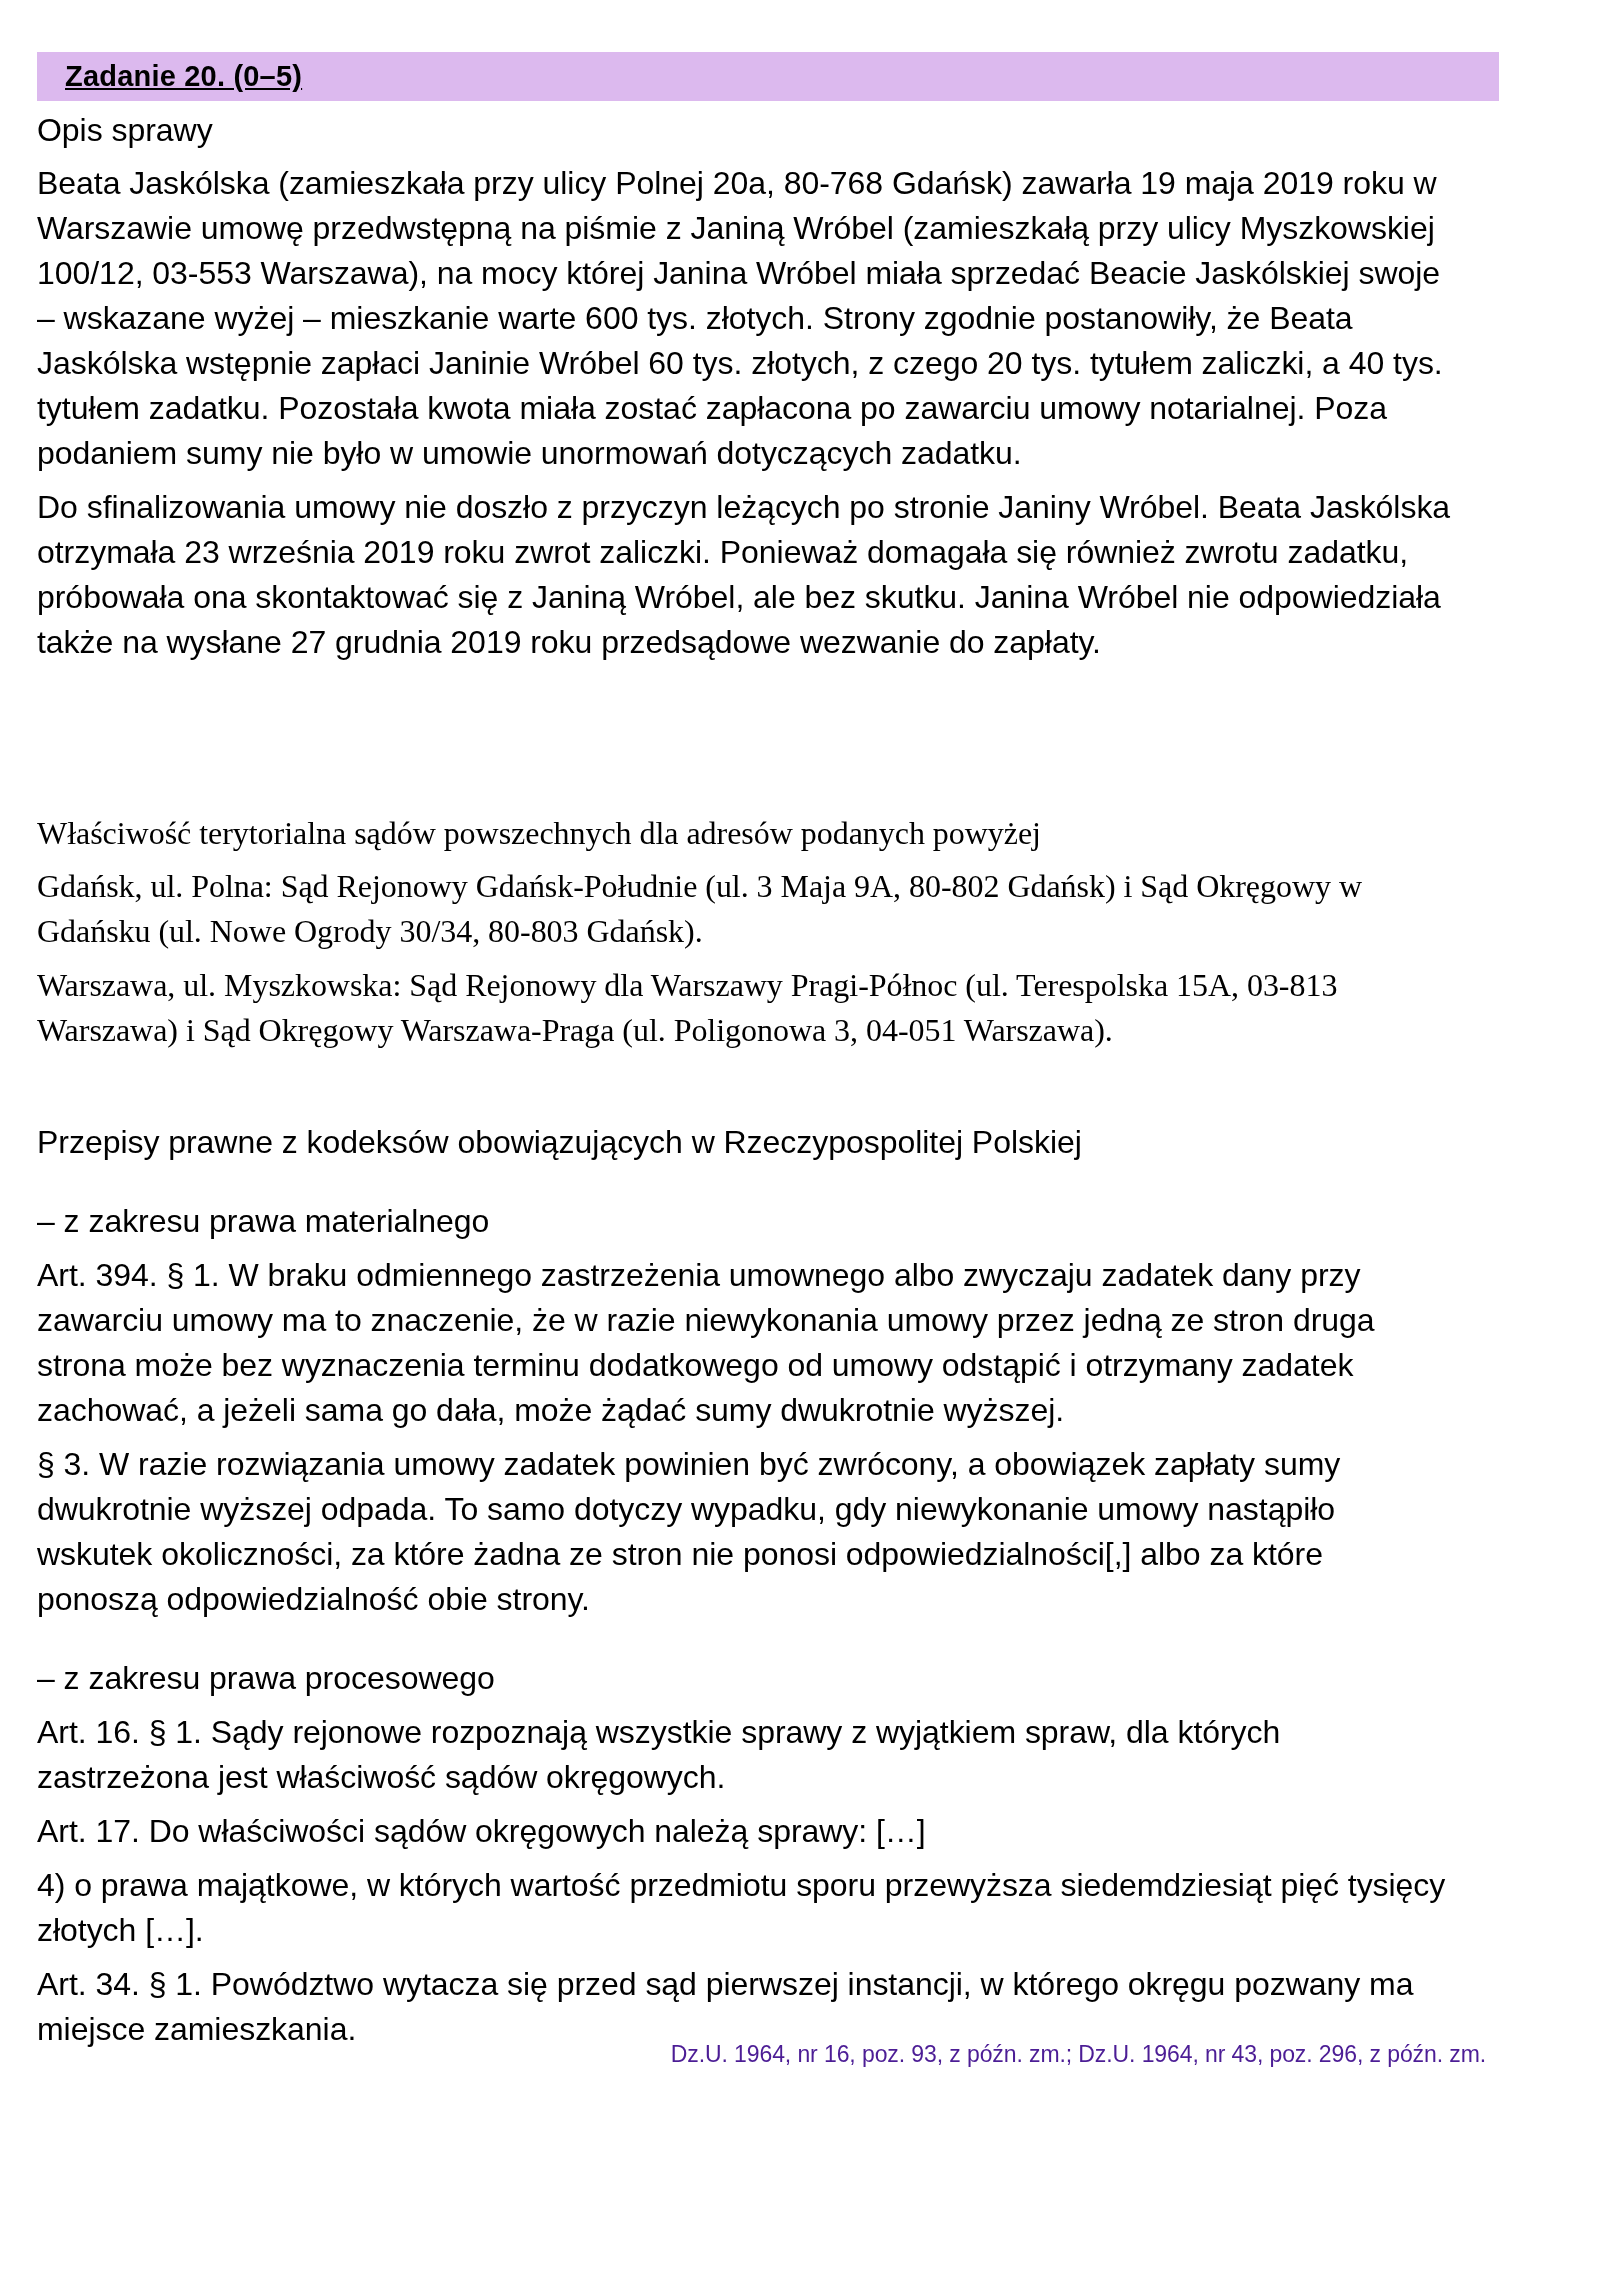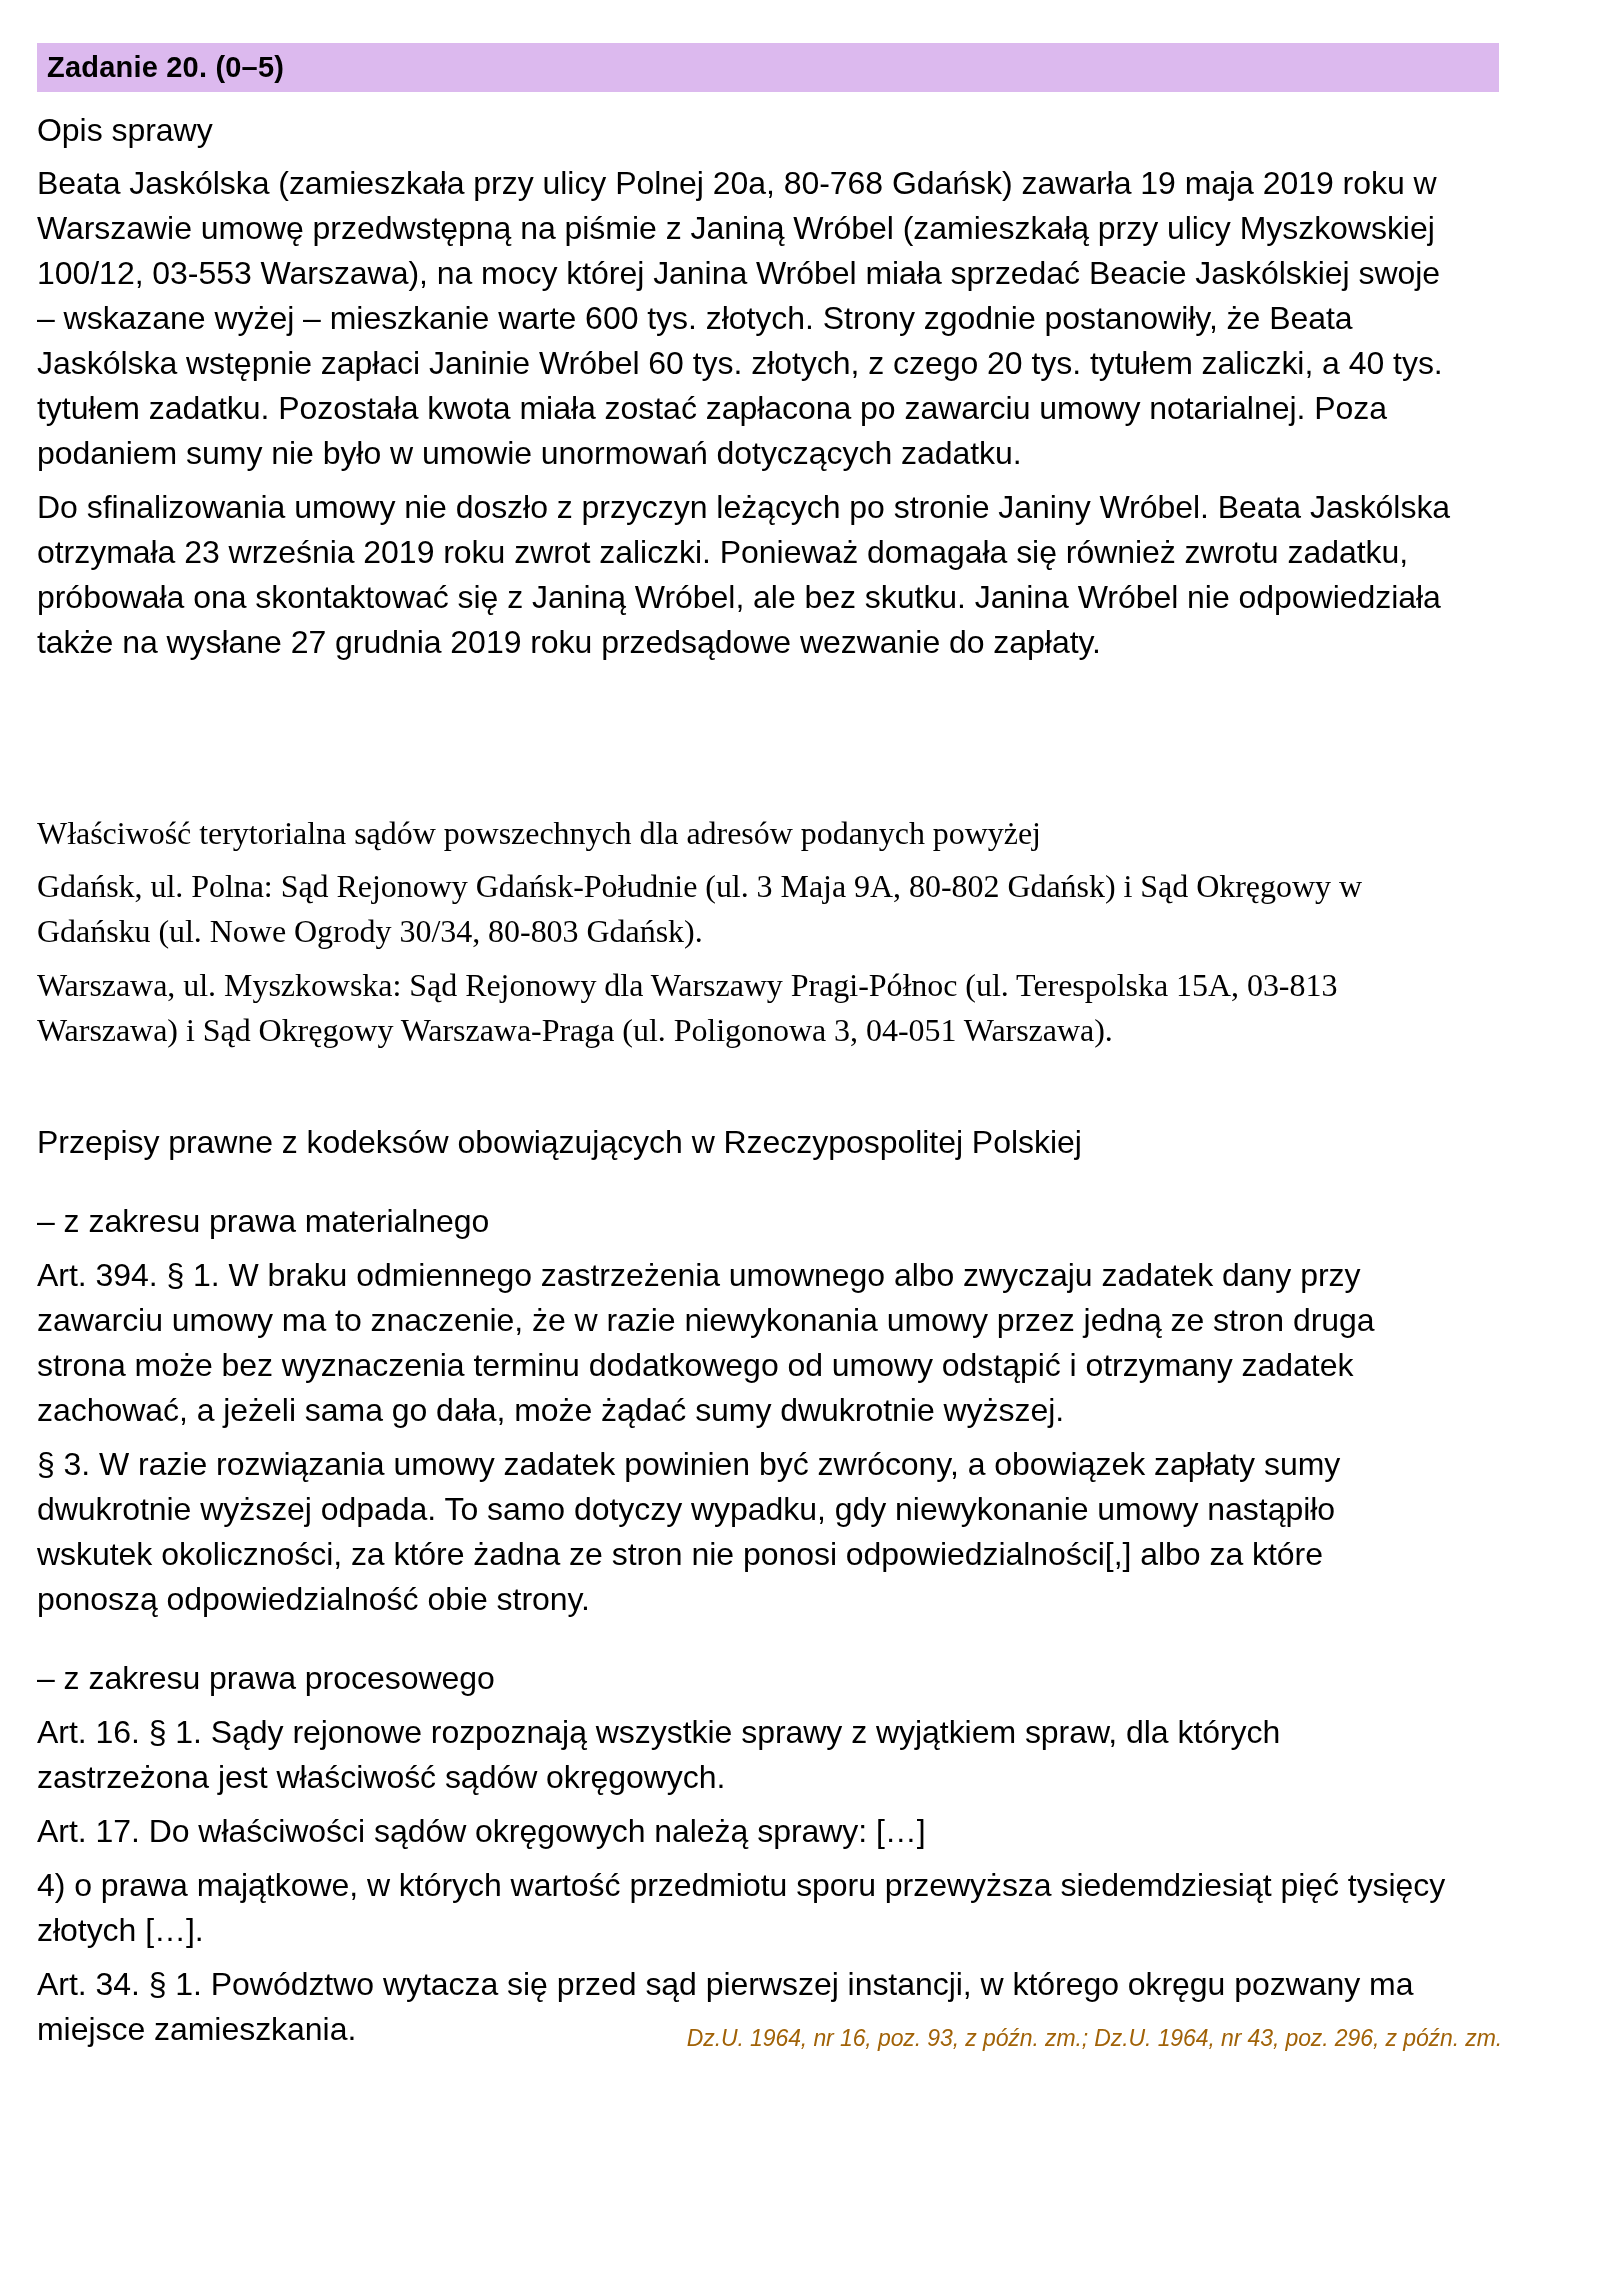--- a/index.html
+++ b/index.html
@@ -27,28 +27,29 @@
     position: absolute;
     left: 37px;
     top: 0;
     width: 1532px;
   }
 
   
   .task-header {
     position: absolute;
     left: 0;
-    top: 43px;
+    top: 52px;
     width: 1462px;
     height: 49px;
     background: #dcb9ee;
     display: flex;
     align-items: center;
     box-sizing: border-box;
-    padding-left: 10px;
+    padding-left: 28px;
+    text-decoration: underline;
   }
   .task-header-label {
     font-size: 29px;
     font-weight: bold;
     letter-spacing: 0.2px;
     line-height: 1;
     color: #000;
   }
 
   
@@ -75,24 +76,23 @@
   .citation-wrap {
     position: absolute;
     left: 0;
     top: 2019px;
     width: 1465px;
   }
   .citation {
     font-size: 23px;
     line-height: 38px;
     text-align: right;
-    color: #a16207;
-    margin: 0;
+    color: #4c1d95;
+    margin: 16px;
     letter-spacing: -0.1px;
-    font-style: italic;
   }
 </style>
 </head>
 <body>
 
 <div class="page">
 
   <div class="content">
 
     <div class="task-header" style="background: rgb(220, 185, 238);">

